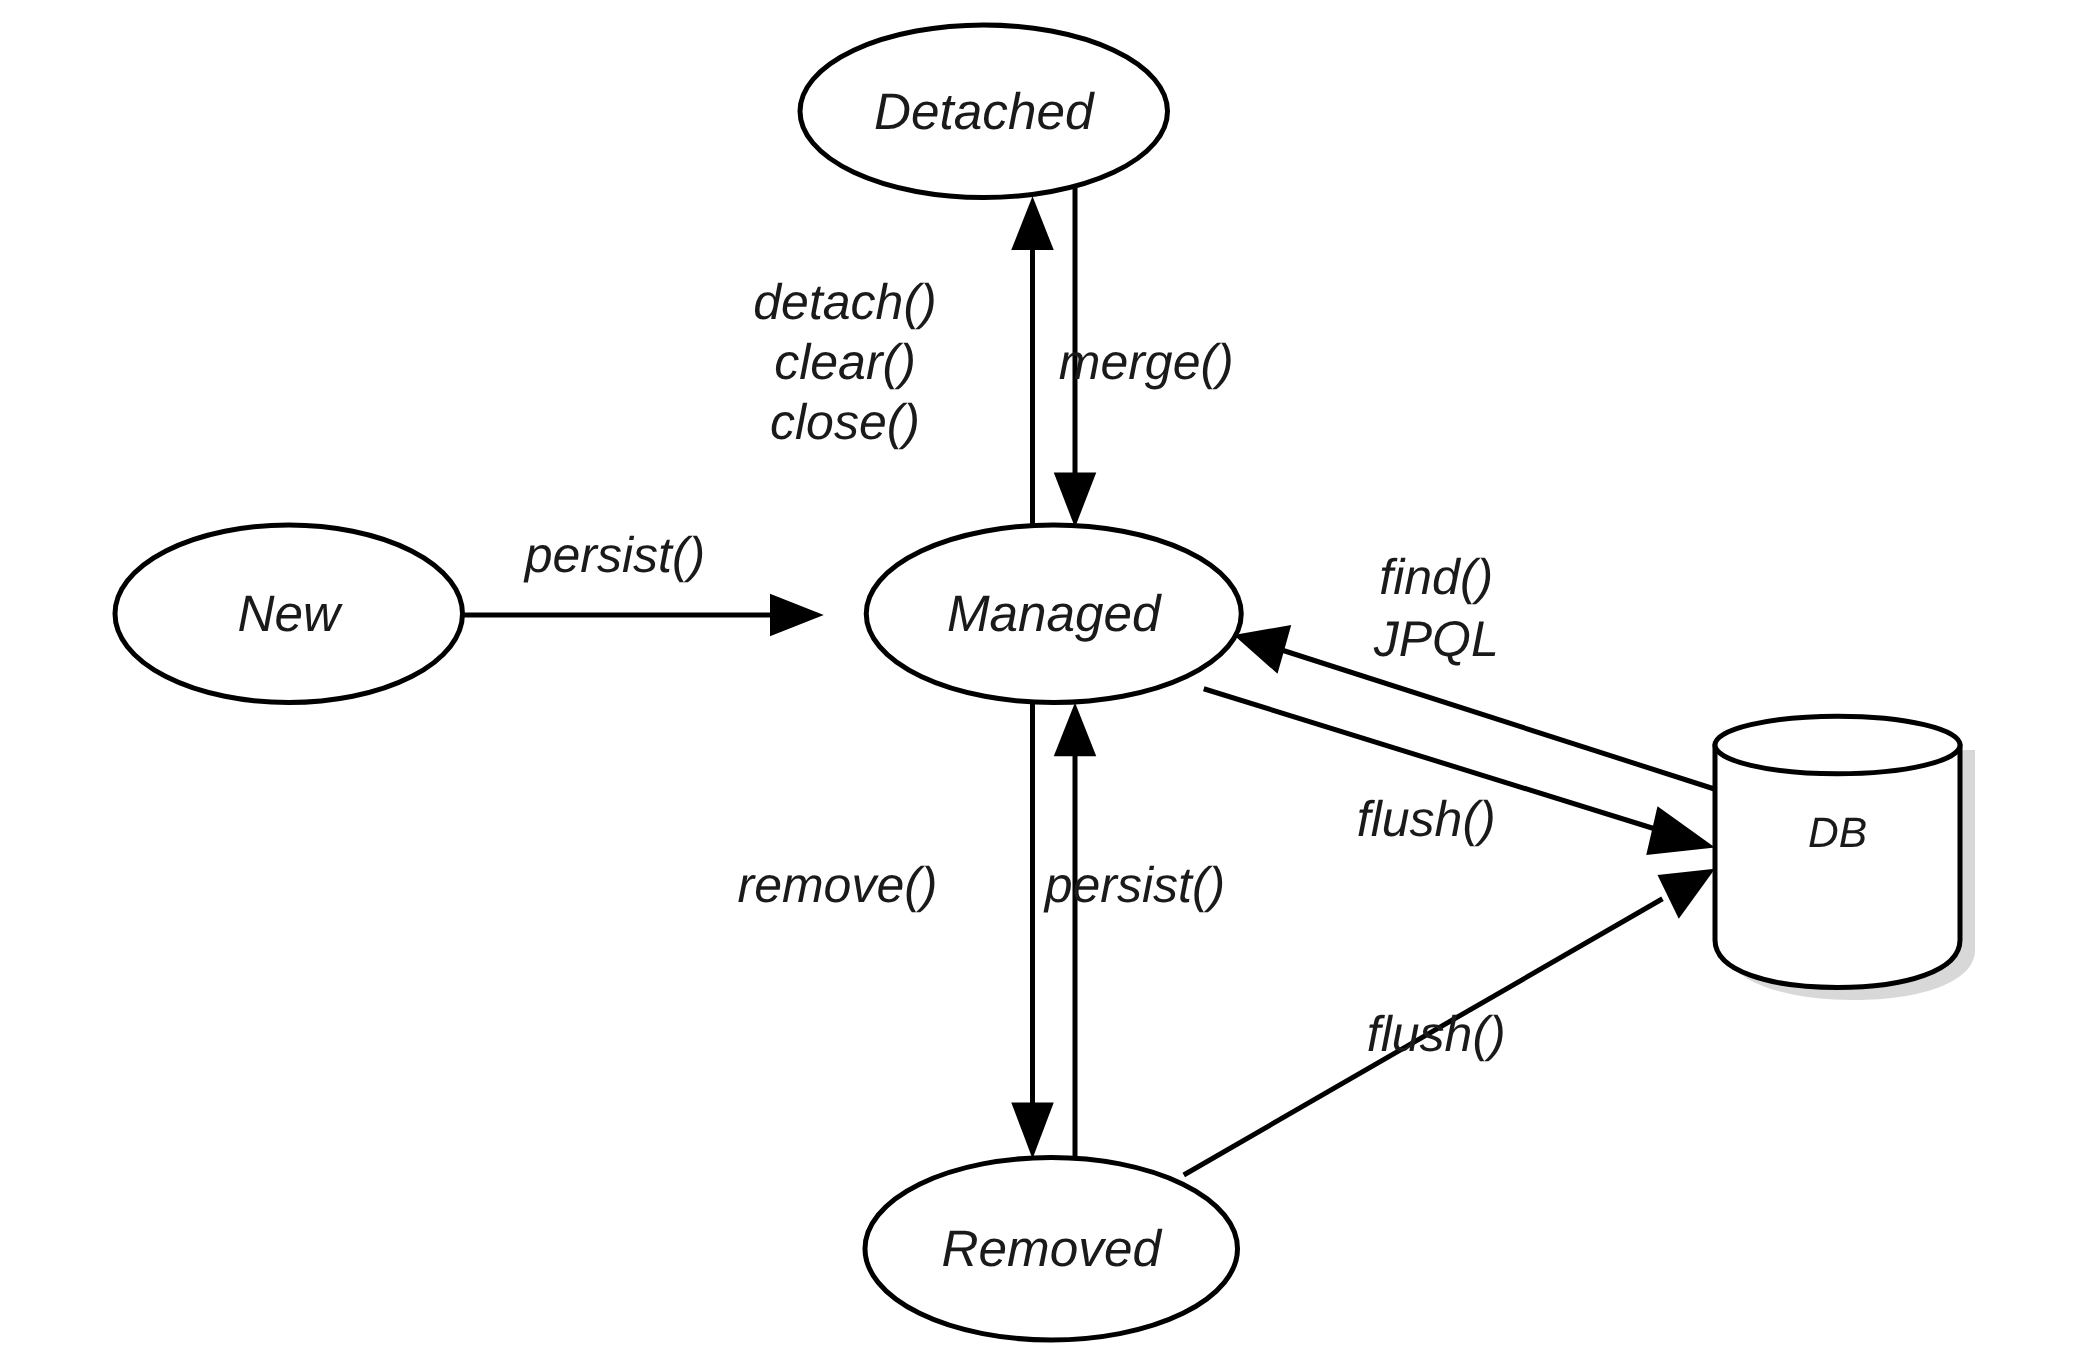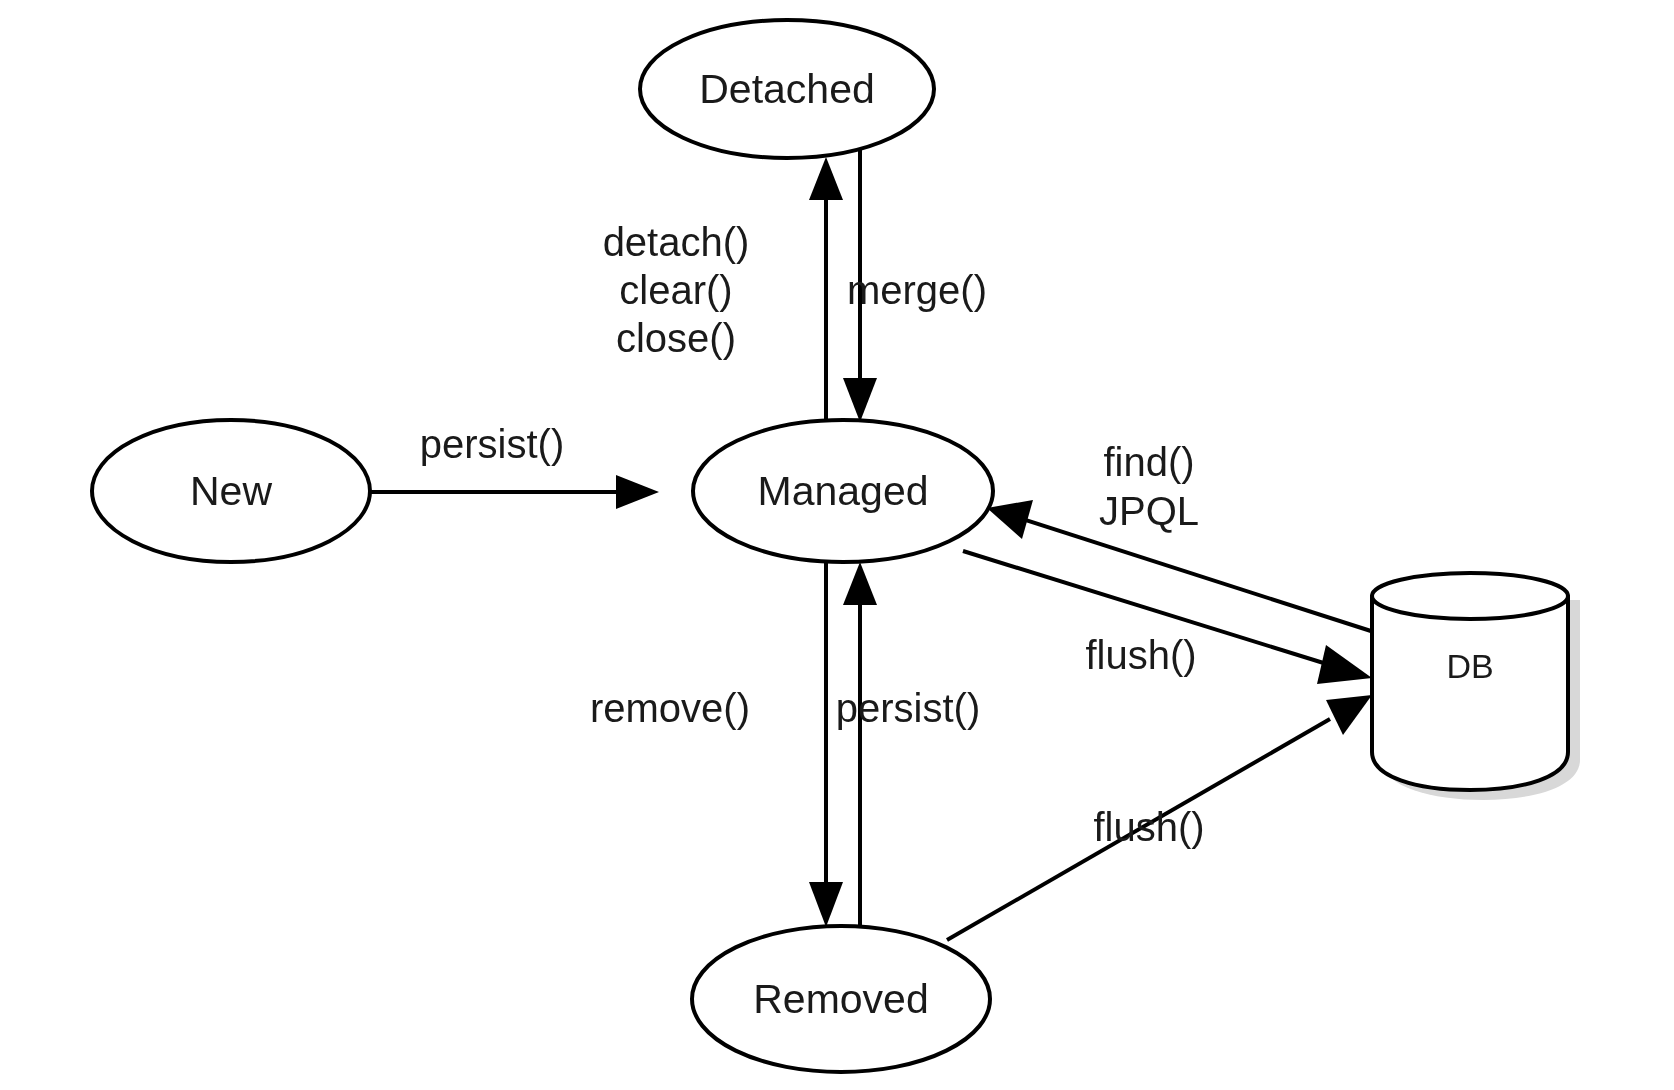--- a/index.html
+++ b/index.html
@@ -12,20 +12,21 @@
     width: 1674px;
     height: 1090px;
     font-family: "Liberation Sans", sans-serif;
     overflow: hidden;
   }
   #diagram-root {
     position: relative;
     width: 1674px;
     height: 915px;
     background: #c4b5fd;
+    font-style: italic;
   }
   svg#state-diagram {
     display: block;
     width: 1674px;
     height: 1090px;
     background: #ffffff;
   }
   .node-shape {
     fill: #ffffff;
     stroke: #000000;

